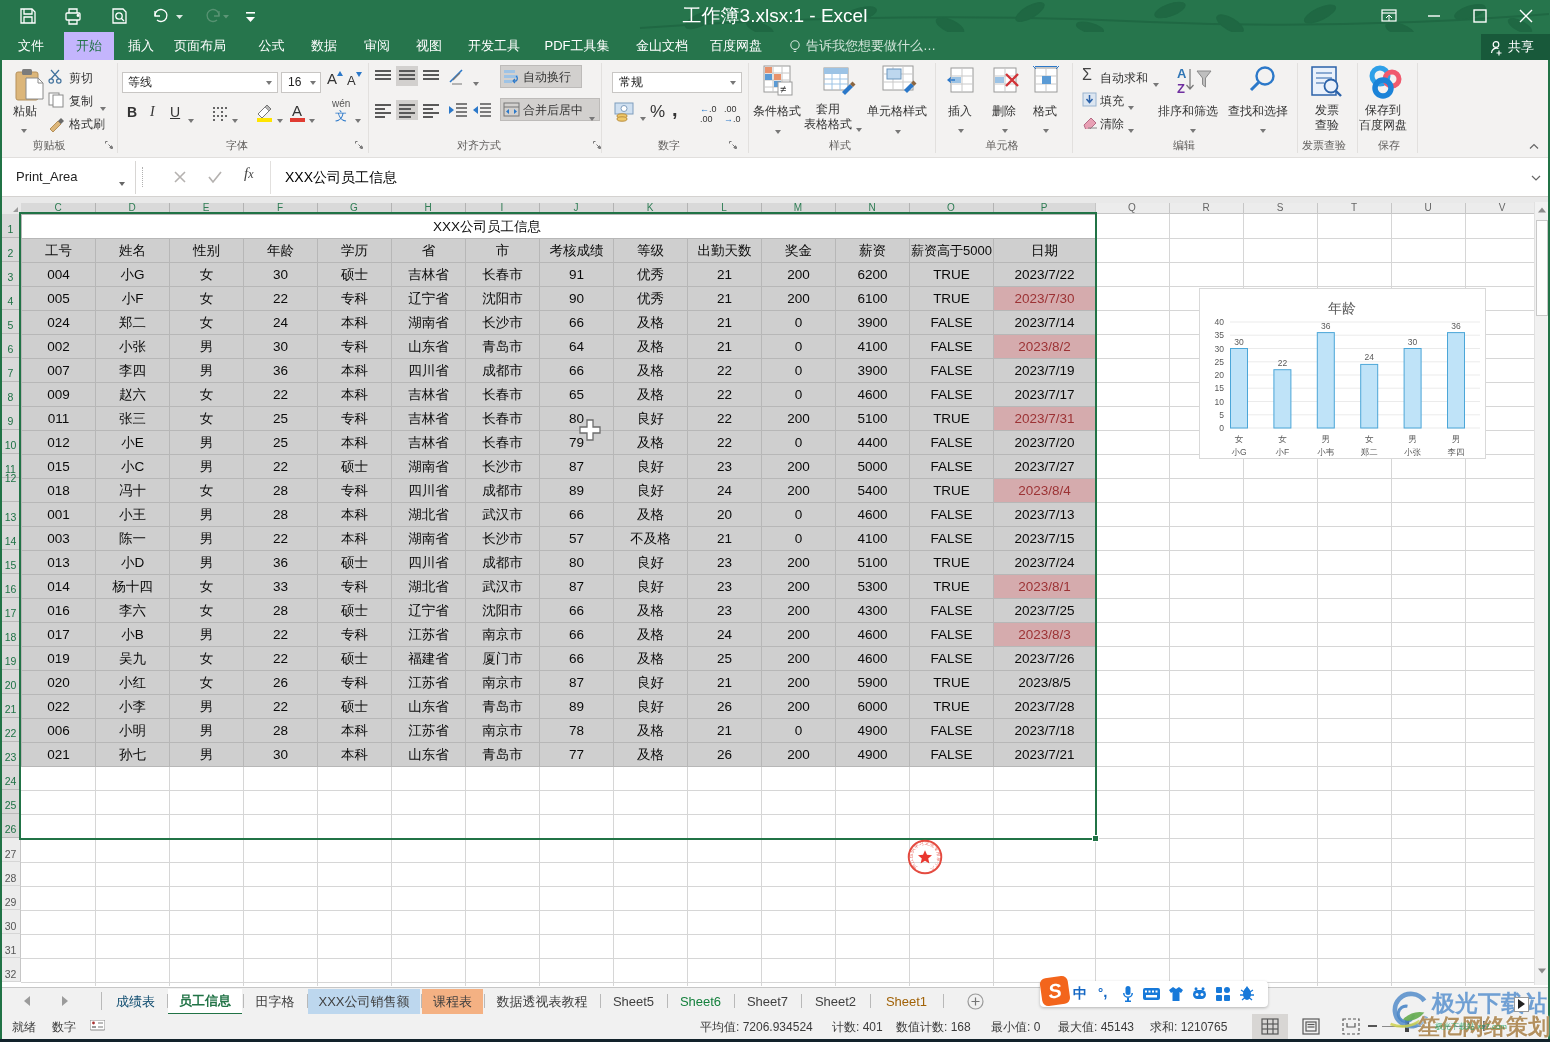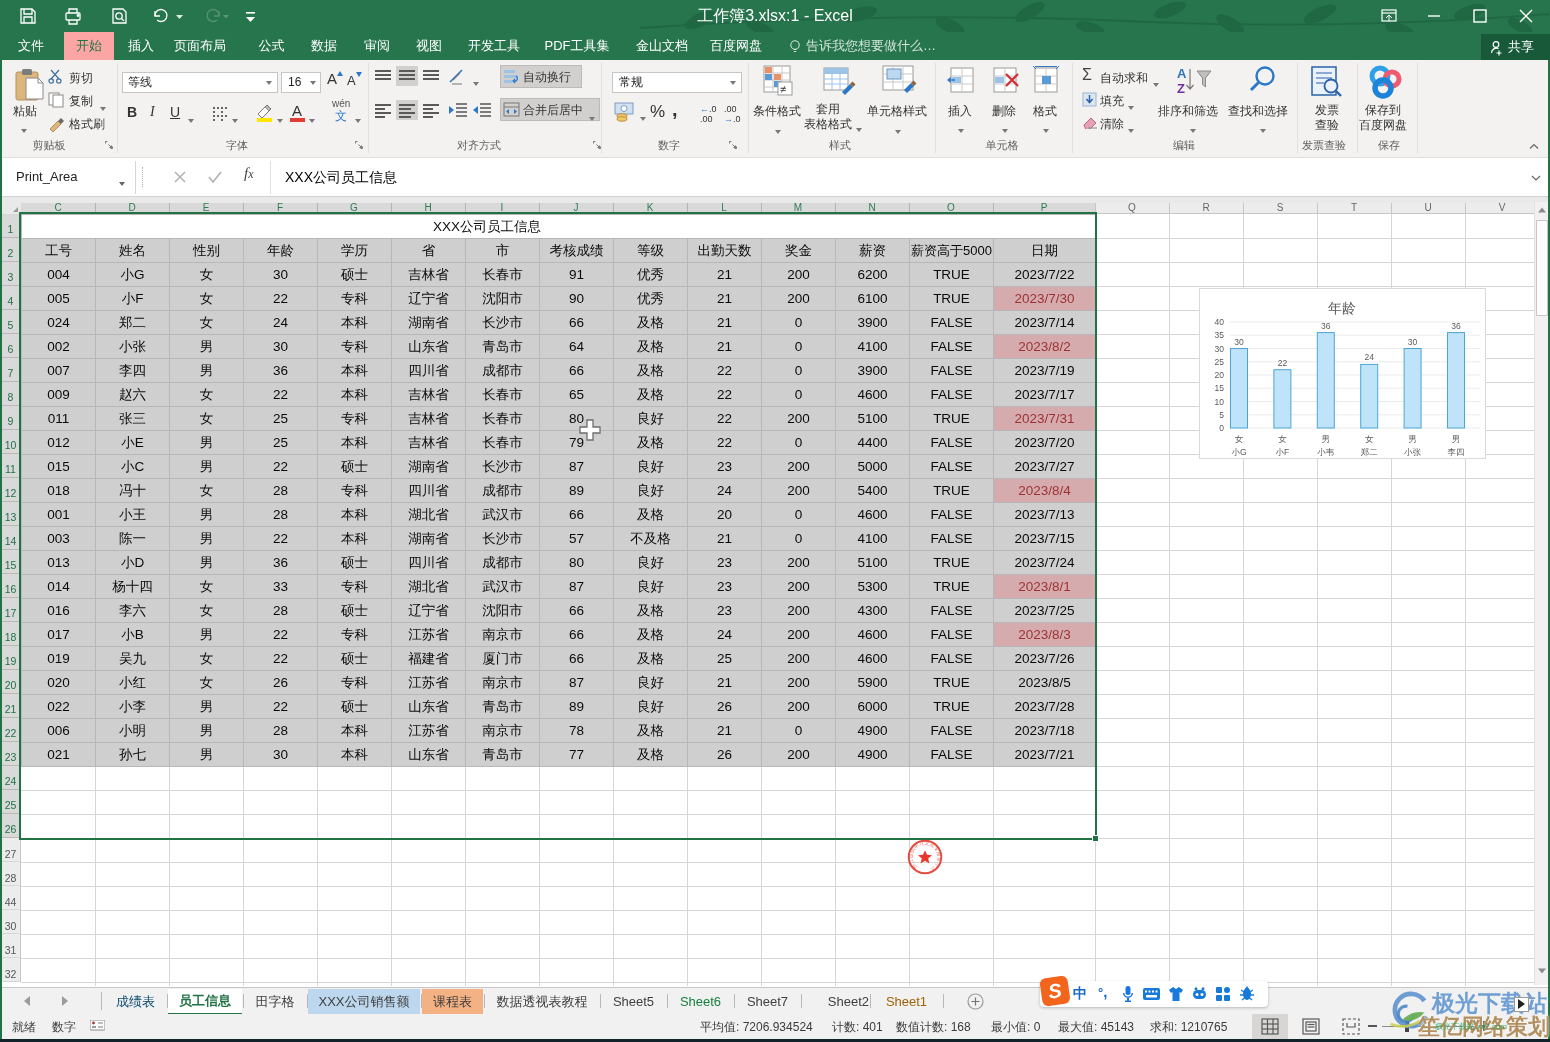--- a/index.html
+++ b/index.html
@@ -82,35 +82,35 @@
           <path d="M16 10 a6 6 0 1 0 -2 4"></path>
           <path d="M16 5 v5 h-5"></path>
         </g>
 </g>
 <path d="M205 9 l3 3.5 3 -3.5 z" fill="#5d9677"></path>
 <g fill="#fff">
         <rect x="228" y="6" width="9" height="1.6"></rect>
         <path d="M228 11 l4.5 5 4.5 -5 z"></path>
       </g>
 </svg>
-    <div class="abs" style="left:0;top:0;width:1550px;height:32px;line-height:32px;text-align:center;color:#fff;font-size:16px;">工作簿3.xlsx:1 - Excel</div>
+    <div class="abs" style="left:0;top:0;width:1550px;height:32px;line-height:32px;text-align:center;color:#fff;font-size:19px;">工作簿3.xlsx:1 - Excel</div>
     <svg class="abs" style="left:1374px;top:0" width="176" height="32" viewBox="0 0 176 32">
 <g stroke="#fff" fill="none" stroke-width="1.2">
 <rect x="8" y="10" width="14" height="11"></rect>
         <line x1="8" y1="13" x2="22" y2="13"></line>
         <path d="M12 18 l3 -3 l3 3 M15 15 v6" stroke-width="1"></path>
 <line x1="54" y1="16" x2="66" y2="16" stroke-width="1.4"></line>
 <rect x="100" y="10" width="12" height="12" stroke-width="1.4"></rect>
 <path d="M146 10 l12 12 M158 10 l-12 12" stroke-width="1.4"></path>
 </g>
     </svg>
   </div>
 <div class="abs" id="tabstrip">
     <div class="tab" style="left:16px;width:30px;">文件</div>
-    <div class="tab" style="left:64px;width:50px;background:#fca5a5;color:#217346;">开始</div>
+    <div class="tab" style="left:64px;width:50px;background:#c4b5fd;color:#217346;">开始</div>
     <div class="tab" style="left:118px;width:46px;">插入</div>
     <div class="tab" style="left:168px;width:64px;">页面布局</div>
     <div class="tab" style="left:248px;width:47px;">公式</div>
     <div class="tab" style="left:300px;width:48px;">数据</div>
     <div class="tab" style="left:353px;width:48px;">审阅</div>
     <div class="tab" style="left:405px;width:48px;">视图</div>
     <div class="tab" style="left:458px;width:72px;">开发工具</div>
     <div class="tab" style="left:538px;width:78px;">PDF工具集</div>
     <div class="tab" style="left:624px;width:76px;">金山文档</div>
     <div class="tab" style="left:708px;width:56px;">百度网盘</div>
@@ -560,21 +560,21 @@
     <div class="rowhead" style="left:0;top:170px;color:#1f7246;">7</div>
     <div class="abs" style="left:0;top:185px;width:19px;height:24px;background:#d9d9d9;border-right:1px solid #a6a6a6;border-bottom:1px solid #b9b9b9;"></div>
     <div class="rowhead" style="left:0;top:194px;color:#1f7246;">8</div>
     <div class="abs" style="left:0;top:209px;width:19px;height:24px;background:#d9d9d9;border-right:1px solid #a6a6a6;border-bottom:1px solid #b9b9b9;"></div>
     <div class="rowhead" style="left:0;top:218px;color:#1f7246;">9</div>
     <div class="abs" style="left:0;top:233px;width:19px;height:24px;background:#d9d9d9;border-right:1px solid #a6a6a6;border-bottom:1px solid #b9b9b9;"></div>
     <div class="rowhead" style="left:0;top:242px;color:#1f7246;">10</div>
     <div class="abs" style="left:0;top:257px;width:19px;height:24px;background:#d9d9d9;border-right:1px solid #a6a6a6;border-bottom:1px solid #b9b9b9;"></div>
     <div class="rowhead" style="left:0;top:266px;color:#1f7246;">11</div>
     <div class="abs" style="left:0;top:281px;width:19px;height:24px;background:#d9d9d9;border-right:1px solid #a6a6a6;border-bottom:1px solid #b9b9b9;"></div>
-    <div class="rowhead" style="left:0;top:290px;color:#1f7246;">12</div>
+    <div class="rowhead" style="left:0;top:275px;color:#1f7246;">12</div>
     <div class="abs" style="left:0;top:305px;width:19px;height:24px;background:#d9d9d9;border-right:1px solid #a6a6a6;border-bottom:1px solid #b9b9b9;"></div>
     <div class="rowhead" style="left:0;top:314px;color:#1f7246;">13</div>
     <div class="abs" style="left:0;top:329px;width:19px;height:24px;background:#d9d9d9;border-right:1px solid #a6a6a6;border-bottom:1px solid #b9b9b9;"></div>
     <div class="rowhead" style="left:0;top:338px;color:#1f7246;">14</div>
     <div class="abs" style="left:0;top:353px;width:19px;height:24px;background:#d9d9d9;border-right:1px solid #a6a6a6;border-bottom:1px solid #b9b9b9;"></div>
     <div class="rowhead" style="left:0;top:362px;color:#1f7246;">15</div>
     <div class="abs" style="left:0;top:377px;width:19px;height:24px;background:#d9d9d9;border-right:1px solid #a6a6a6;border-bottom:1px solid #b9b9b9;"></div>
     <div class="rowhead" style="left:0;top:386px;color:#1f7246;">16</div>
     <div class="abs" style="left:0;top:401px;width:19px;height:24px;background:#d9d9d9;border-right:1px solid #a6a6a6;border-bottom:1px solid #b9b9b9;"></div>
     <div class="rowhead" style="left:0;top:410px;color:#1f7246;">17</div>
@@ -594,21 +594,21 @@
     <div class="rowhead" style="left:0;top:578px;color:#1f7246;">24</div>
     <div class="abs" style="left:0;top:593px;width:19px;height:24px;background:#d9d9d9;border-right:1px solid #a6a6a6;border-bottom:1px solid #b9b9b9;"></div>
     <div class="rowhead" style="left:0;top:602px;color:#1f7246;">25</div>
     <div class="abs" style="left:0;top:617px;width:19px;height:24px;background:#d9d9d9;border-right:1px solid #a6a6a6;border-bottom:1px solid #b9b9b9;"></div>
     <div class="rowhead" style="left:0;top:626px;color:#1f7246;">26</div>
     <div class="abs" style="left:0;top:641px;width:19px;height:24px;background:#ececec;border-right:1px solid #c6c6c6;border-bottom:1px solid #d6d6d6;"></div>
     <div class="rowhead" style="left:0;top:651px;">27</div>
     <div class="abs" style="left:0;top:665px;width:19px;height:24px;background:#ececec;border-right:1px solid #c6c6c6;border-bottom:1px solid #d6d6d6;"></div>
     <div class="rowhead" style="left:0;top:675px;">28</div>
     <div class="abs" style="left:0;top:689px;width:19px;height:24px;background:#ececec;border-right:1px solid #c6c6c6;border-bottom:1px solid #d6d6d6;"></div>
-    <div class="rowhead" style="left:0;top:699px;">44</div>
+    <div class="rowhead" style="left:0;top:699px;">29</div>
     <div class="abs" style="left:0;top:713px;width:19px;height:24px;background:#ececec;border-right:1px solid #c6c6c6;border-bottom:1px solid #d6d6d6;"></div>
     <div class="rowhead" style="left:0;top:723px;">30</div>
     <div class="abs" style="left:0;top:737px;width:19px;height:24px;background:#ececec;border-right:1px solid #c6c6c6;border-bottom:1px solid #d6d6d6;"></div>
     <div class="rowhead" style="left:0;top:747px;">31</div>
     <div class="abs" style="left:0;top:761px;width:19px;height:24px;background:#ececec;border-right:1px solid #c6c6c6;border-bottom:1px solid #d6d6d6;"></div>
     <div class="rowhead" style="left:0;top:771px;">32</div>
     <svg class="abs" style="left:0;top:0" width="1546" height="790">
       <g stroke="#d6d6d6">
         <line x1="93.5" y1="17" x2="93.5" y2="789"></line>
         <line x1="167.5" y1="17" x2="167.5" y2="789"></line>
@@ -1127,21 +1127,21 @@
     <div class="stab" style="left:420px;width:61px;color:#3f3f3f;background:#f4b183;">课程表</div>
     <div class="abs" style="left:482px;top:6px;width:1px;height:14px;background:#b9b9b9;"></div>
     <div class="stab" style="left:483px;width:114px;color:#3f3f3f;">数据透视表教程</div>
     <div class="abs" style="left:598px;top:6px;width:1px;height:14px;background:#b9b9b9;"></div>
     <div class="stab" style="left:599px;width:65px;color:#3f3f3f;">Sheet5</div>
     <div class="abs" style="left:665px;top:6px;width:1px;height:14px;background:#b9b9b9;"></div>
     <div class="stab" style="left:666px;width:65px;color:#15803d;">Sheet6</div>
     <div class="abs" style="left:732px;top:6px;width:1px;height:14px;background:#b9b9b9;"></div>
     <div class="stab" style="left:733px;width:65px;color:#3f3f3f;">Sheet7</div>
     <div class="abs" style="left:799px;top:6px;width:1px;height:14px;background:#b9b9b9;"></div>
-    <div class="stab" style="left:800px;width:67px;color:#3f3f3f;text-align:right;">Sheet2</div>
+    <div class="stab" style="left:800px;width:67px;color:#3f3f3f;">Sheet2</div>
     <div class="abs" style="left:868px;top:6px;width:1px;height:14px;background:#b9b9b9;"></div>
     <div class="stab" style="left:869px;width:71px;color:#a16207;">Sheet1</div>
     <div class="abs" style="left:941px;top:6px;width:1px;height:14px;background:#b9b9b9;"></div>
     <svg class="abs" style="left:965px;top:5px" width="17" height="17" viewBox="0 0 17 17">
       <circle cx="8.5" cy="8.5" r="7.5" fill="none" stroke="#9b9b9b" stroke-width="1.2"></circle>
       <path d="M8.5 4.5 v8 M4.5 8.5 h8" stroke="#757575" stroke-width="1.2"></path>
     </svg>
   </div>
 <div class="abs" id="statusbar">
     <div class="stxt" style="left:10px;">就绪</div>

